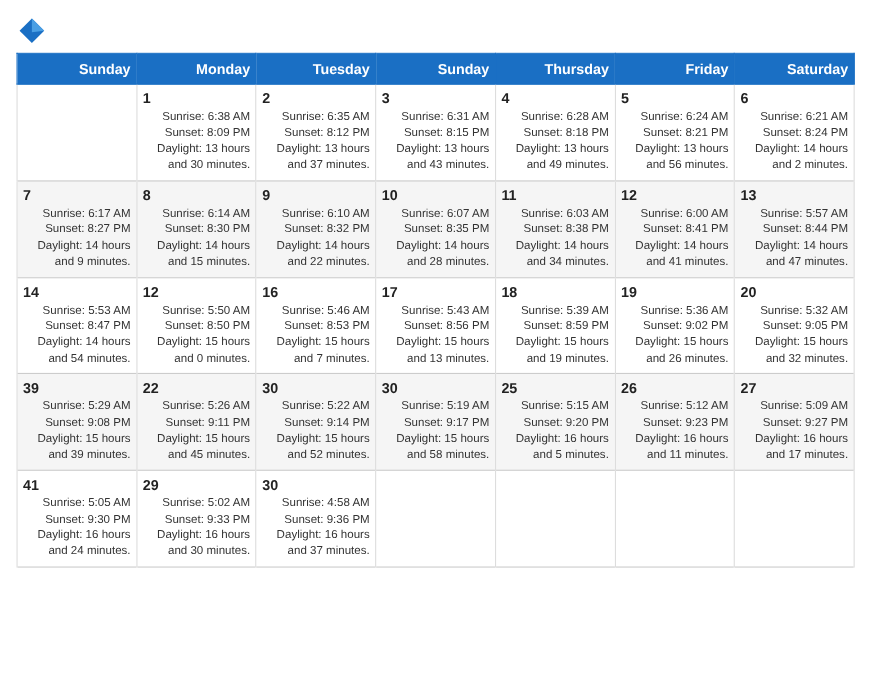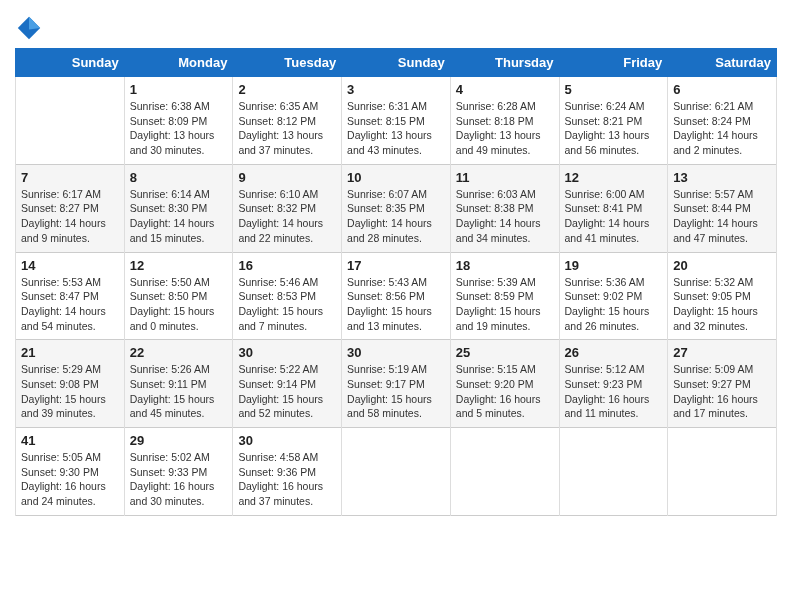--- a/index.html
+++ b/index.html
@@ -81,20 +81,21 @@
       font-size: 13px;
       font-weight: bold;
       color: #222;
       display: block;
       margin-bottom: 2px;
     }
     .day-info {
       color: #333;
       font-size: 10.5px;
       line-height: 1.4;
+      text-align: right;
     }
     .empty-cell {
       background: #fafafa;
     }
     tr:nth-child(odd) td {
       background: #ffffff;
     }
     tr:nth-child(even) td {
       background: #f5f5f5;
     }
@@ -214,21 +215,21 @@
           <span class="day-number">19</span>
           <div class="day-info">Sunrise: 5:36 AM<br>Sunset: 9:02 PM<br>Daylight: 15 hours<br>and 26 minutes.</div>
         </td>
         <td>
           <span class="day-number">20</span>
           <div class="day-info">Sunrise: 5:32 AM<br>Sunset: 9:05 PM<br>Daylight: 15 hours<br>and 32 minutes.</div>
         </td>
       </tr>
       <tr>
         <td>
-          <span class="day-number">21</span>
+          <span class="day-number">39</span>
           <div class="day-info">Sunrise: 5:29 AM<br>Sunset: 9:08 PM<br>Daylight: 15 hours<br>and 39 minutes.</div>
         </td>
         <td>
           <span class="day-number">22</span>
           <div class="day-info">Sunrise: 5:26 AM<br>Sunset: 9:11 PM<br>Daylight: 15 hours<br>and 45 minutes.</div>
         </td>
         <td>
           <span class="day-number">30</span>
           <div class="day-info">Sunrise: 5:22 AM<br>Sunset: 9:14 PM<br>Daylight: 15 hours<br>and 52 minutes.</div>
         </td>

